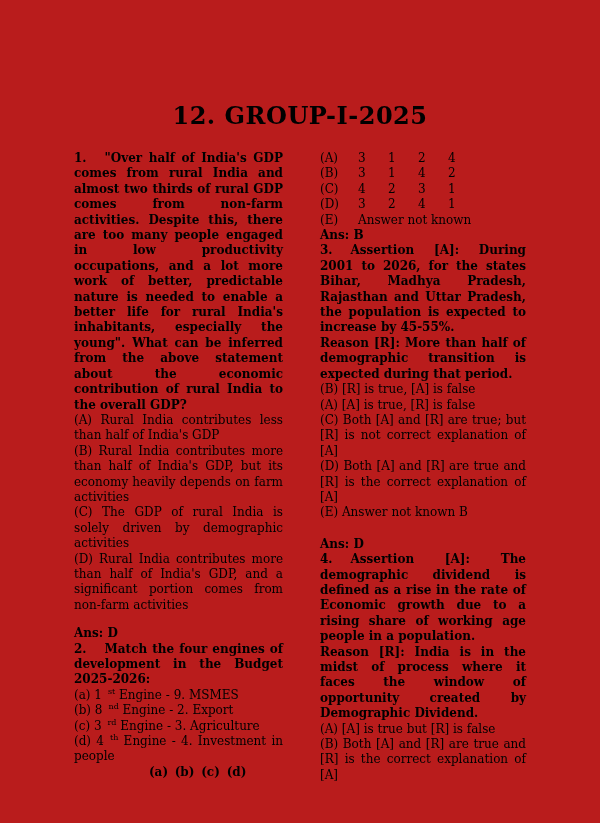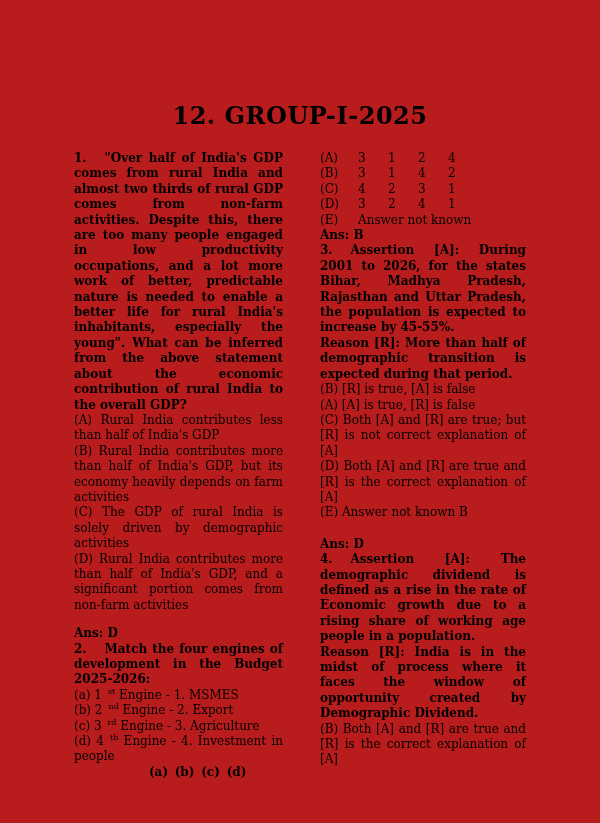--- a/index.html
+++ b/index.html
@@ -67,22 +67,22 @@
 
       <p>(A) Rural India contributes less than half of India's GDP</p>
       <p>(B) Rural India contributes more than half of India's GDP, but its economy heavily depends on farm activities</p>
       <p>(C) The GDP of rural India is solely driven by demographic activities</p>
       <p>(D) Rural India contributes more than half of India's GDP, and a significant portion comes from non-farm activities</p>
 
       <p class="ans ans-gap-sm">Ans: D</p>
 
       <p class="bold"><span class="qnum">2.</span><span class="qgap"></span><span>Match the four engines of development in the Budget 2025-2026:</span></p>
 
-      <p><span>(a) 1</span><sup>st</sup><span> Engine - 1. MSMES</span></p>
-      <p><span>(b) 2</span><sup>nd</sup><span> Engine - 2. Export</span></p>
+      <p><span>(a) 1</span><sup>st</sup><span> Engine - 9. MSMES</span></p>
+      <p><span>(b) 8</span><sup>nd</sup><span> Engine - 2. Export</span></p>
       <p><span>(c) 3</span><sup>rd</sup><span> Engine - 3. Agriculture</span></p>
       <p><span>(d) 4</span><sup>th</sup><span> Engine - 4. Investment in people</span></p>
 
       <p class="match-header"><span class="mh">(a)</span><span class="mh">(b)</span><span class="mh">(c)</span><span class="mh">(d)</span></p>
 
     </div>
 
     <div class="col-right">
 
       <p class="matrix-row">
@@ -131,17 +131,18 @@
       <p>(A) [A] is true, [R] is false</p>
       <p>(C) Both [A] and [R] are true; but [R] is not correct explanation of [A]</p>
       <p>(D) Both [A] and [R] are true and [R] is the correct explanation of [A]</p>
       <p>(E) Answer not known B</p>
 
       <p class="ans ans-gap-md">Ans: D</p>
 
       <p class="bold"><span class="qnum">4.</span><span class="qgap"></span><span>Assertion [A]: The demographic dividend is defined as a rise in the rate of Economic growth due to a rising share of working age people in a population.</span></p>
       <p class="bold">Reason [R]: India is in the midst of process where it faces the window of opportunity created by Demographic Dividend.</p>
 
+      <p>(A) [A] is true but [R] is false</p>
       <p>(B) Both [A] and [R] are true and [R] is the correct explanation of [A]</p>
 
     </div>
   </div>
 </div>
 
 </body></html>

